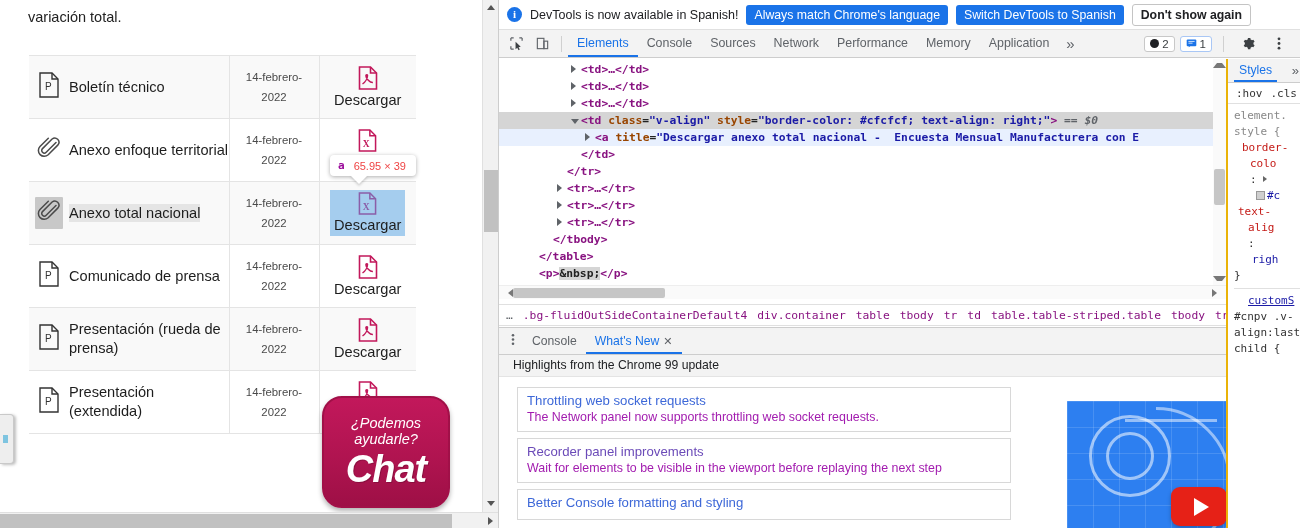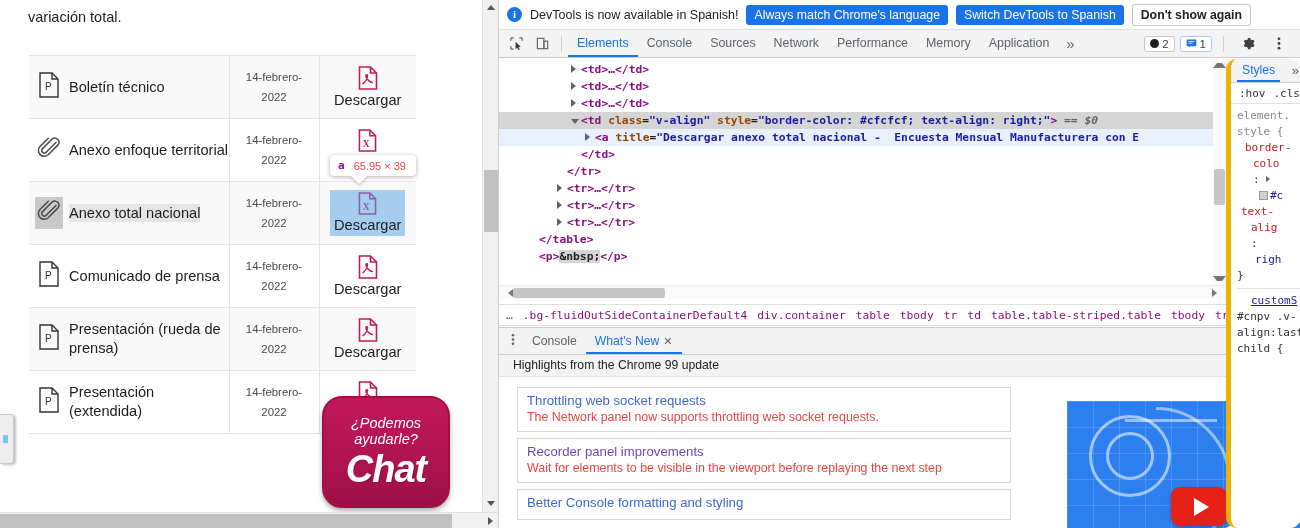--- a/index.html
+++ b/index.html
@@ -267,21 +267,21 @@
     height: 22px; background:#f3f3f3; border-bottom:1px solid #e4e4e4;
     font-size: 12.2px; color:#202124; padding: 3px 0 0 14px;
   }
   #whatsnew-body { padding: 10px 0 0 18px; height: 150px; overflow: hidden; }
   .wn-card {
     width: 494px; border:1px solid #d8d8d8; margin-bottom: 6px;
     padding: 5px 9px 7px 9px;
   }
   .wn-title { font-size: 13.2px; color:#3d68d8; margin-bottom:2px; cursor:pointer;}
   .wn-title.purple { color: #6b4bb8; }
-  .wn-desc { font-size: 12.4px; color:#ef4444; }
+  .wn-desc { font-size: 12.4px; color:#a21caf; }
 
   
   #yt-promo {
     position:absolute; left: 568px; top: 73px; width: 234px; height: 128px;
     background: #2d7ff0; overflow: hidden;
   }
   #yt-promo .grid {
     position:absolute; inset:0;
     background-image:
       linear-gradient(to right, rgba(255,255,255,.13) 1px, transparent 1px),
@@ -317,21 +317,21 @@
   #yt-promo .yt-word {
     position:absolute; left:168px; top:93px; color:#fff; font-size:27px;
   }
   #yt-promo .yt-blob {
     position:absolute; left:148px; top:122px; width:70px;height:34px;background:#fff;border-radius:50%;
   }
 
   
   #dt-styles {
     position: absolute; left: 727px; top: 59px; width: 75px; height: 469px;
-    background: #fff; border-left: 5px solid #eab308; overflow: hidden; border-radius: 11px;
+    background: #fff; border-left: 2px solid #eab308; overflow: hidden;
   }
   #styles-tabs {
     height: 24px; background:#f3f3f3; border-bottom:1px solid #cdcdcd;
     display:flex; align-items:center; padding-left:6px; position:relative;
   }
   #styles-tabs .st-tab {
     font-size:12.2px; color:#1a73e8; padding: 0 5px; height:23px;line-height:23px;
     border-bottom:2px solid #1a73e8;
   }
   #styles-tabs .st-more{ position:absolute; right:2px; font-size:13px;color:#5f6368;}
@@ -572,20 +572,21 @@
           <div class="tl"><span style="display:inline-block;width:68px"></span><span class="tw"><span class="caret-r"></span></span><span class="punct">&lt;</span><span class="tag">td</span><span class="punct">&gt;</span><span class="ellip">…</span><span class="punct">&lt;/</span><span class="tag">td</span><span class="punct">&gt;</span></div>
           <div class="tl"><span style="display:inline-block;width:68px"></span><span class="tw"><span class="caret-r"></span></span><span class="punct">&lt;</span><span class="tag">td</span><span class="punct">&gt;</span><span class="ellip">…</span><span class="punct">&lt;/</span><span class="tag">td</span><span class="punct">&gt;</span></div>
           <div class="tl"><span style="display:inline-block;width:68px"></span><span class="tw"><span class="caret-r"></span></span><span class="punct">&lt;</span><span class="tag">td</span><span class="punct">&gt;</span><span class="ellip">…</span><span class="punct">&lt;/</span><span class="tag">td</span><span class="punct">&gt;</span></div>
           <div class="tl selected"><span style="display:inline-block;width:68px"></span><span class="tw"><span class="caret-d"></span></span><span class="punct">&lt;</span><span class="tag">td</span> <span class="attr">class</span>=<span class="val">"v-align"</span> <span class="attr">style</span>=<span class="val">"border-color: #cfcfcf; text-align: right;"</span><span class="punct">&gt;</span> <span class="sel-var">== $0</span></div>
           <div class="tl hovered"><span style="display:inline-block;width:82px"></span><span class="tw"><span class="caret-r"></span></span><span class="punct">&lt;</span><span class="tag">a</span> <span class="attr">title</span>=<span class="val">"Descargar anexo total nacional -&nbsp; Encuesta Mensual Manufacturera con E</span></div>
           <div class="tl"><span style="display:inline-block;width:68px"></span><span class="tw"></span><span class="punct">&lt;/</span><span class="tag">td</span><span class="punct">&gt;</span></div>
           <div class="tl"><span style="display:inline-block;width:54px"></span><span class="tw"></span><span class="punct">&lt;/</span><span class="tag">tr</span><span class="punct">&gt;</span></div>
           <div class="tl"><span style="display:inline-block;width:54px"></span><span class="tw"><span class="caret-r"></span></span><span class="punct">&lt;</span><span class="tag">tr</span><span class="punct">&gt;</span><span class="ellip">…</span><span class="punct">&lt;/</span><span class="tag">tr</span><span class="punct">&gt;</span></div>
           <div class="tl"><span style="display:inline-block;width:54px"></span><span class="tw"><span class="caret-r"></span></span><span class="punct">&lt;</span><span class="tag">tr</span><span class="punct">&gt;</span><span class="ellip">…</span><span class="punct">&lt;/</span><span class="tag">tr</span><span class="punct">&gt;</span></div>
           <div class="tl"><span style="display:inline-block;width:54px"></span><span class="tw"><span class="caret-r"></span></span><span class="punct">&lt;</span><span class="tag">tr</span><span class="punct">&gt;</span><span class="ellip">…</span><span class="punct">&lt;/</span><span class="tag">tr</span><span class="punct">&gt;</span></div>
+          <div class="tl"><span style="display:inline-block;width:40px"></span><span class="tw"></span><span class="punct">&lt;/</span><span class="tag">tbody</span><span class="punct">&gt;</span></div>
           <div class="tl"><span style="display:inline-block;width:26px"></span><span class="tw"></span><span class="punct">&lt;/</span><span class="tag">table</span><span class="punct">&gt;</span></div>
           <div class="tl"><span style="display:inline-block;width:26px"></span><span class="tw"></span><span class="punct">&lt;</span><span class="tag">p</span><span class="punct">&gt;</span><span style="background:#d5d5d5">&amp;nbsp;</span><span class="punct">&lt;/</span><span class="tag">p</span><span class="punct">&gt;</span></div>
         </div>
       <div id="tree-vsb">
         <div class="tvu">
             <div class="tri-up2"></div>
           </div>
         <div class="tvthumb"></div>
         <div class="tvd">
             <div class="tri-dn2"></div>

